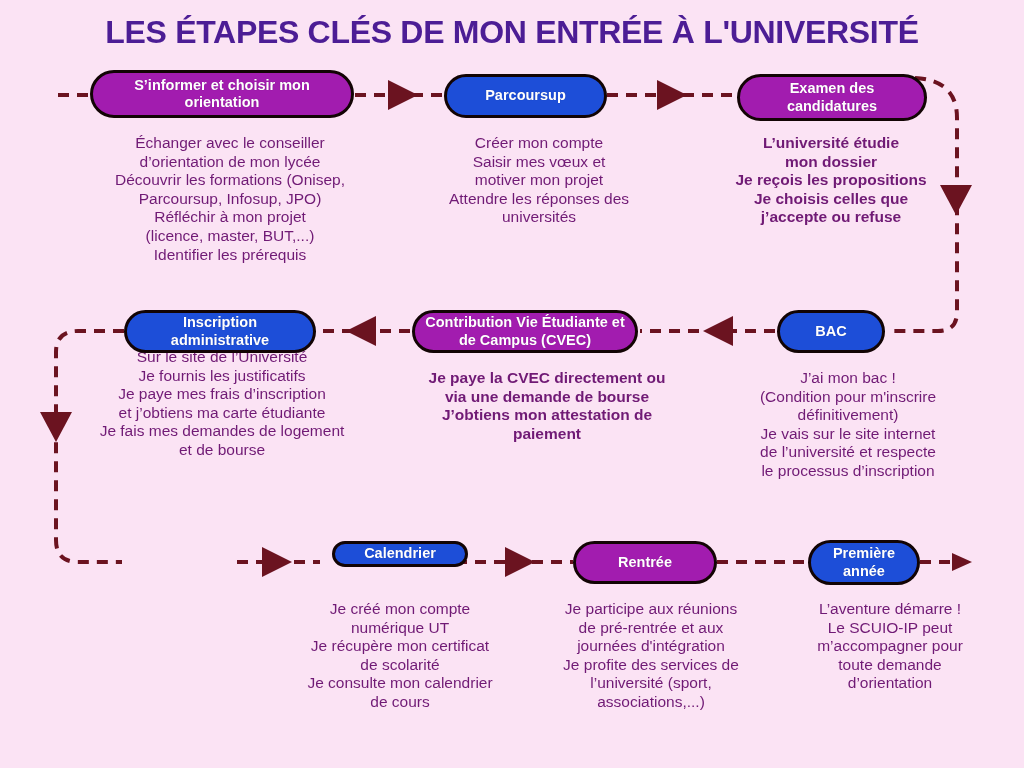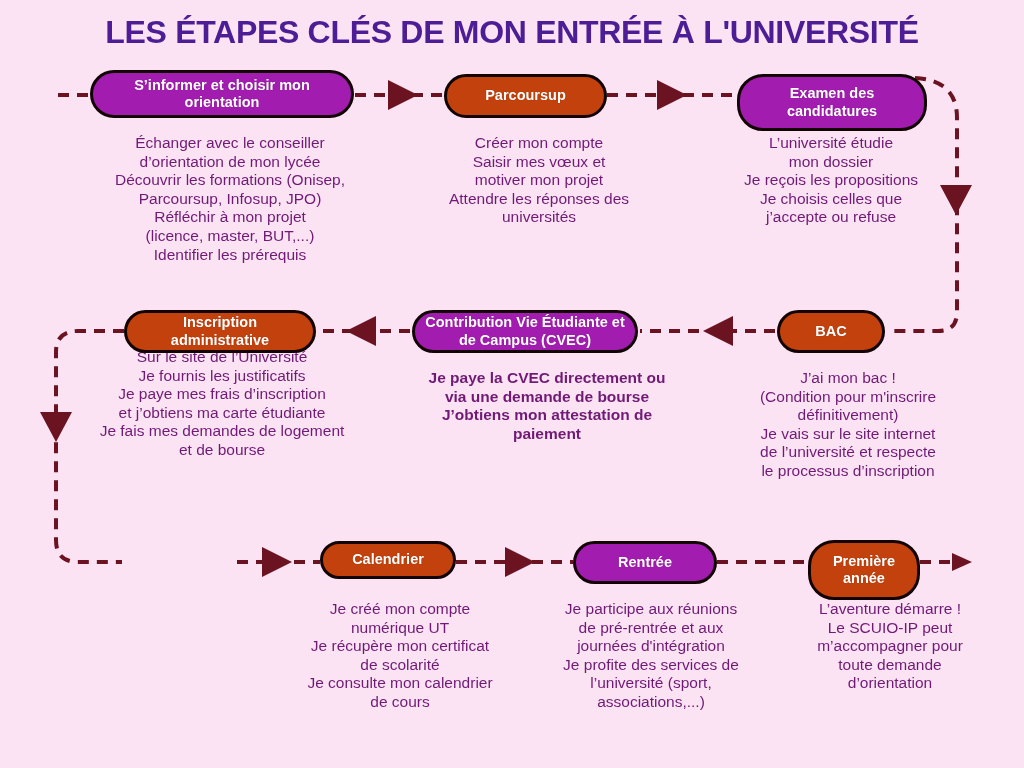--- a/index.html
+++ b/index.html
@@ -55,21 +55,21 @@
     font-size: 14.5px;
     line-height: 1.18;
     text-align: center;
     display: flex;
     align-items: center;
     justify-content: center;
     padding: 2px 8px;
     text-shadow: 0 0 1px rgba(0,0,0,.25);
   }
   .pill.red  { background: #a21caf; }
-  .pill.dark { background: #c2410c; }
+  .pill.dark { background: #1d4ed8; }
 
   
   .desc {
     position: absolute;
     z-index: 2;
     text-align: center;
     font-size: 15.5px;
     line-height: 1.2;
     color: #701a75;
     white-space: pre-line;
@@ -153,22 +153,22 @@
 (licence, master, BUT,...)
 Identifier les prérequis</div>
 
   <div class="pill dark" style="left:444px; top:74px; width:163px; height:44px;">Parcoursup</div>
   <div class="desc" style="left:400px; top:134px; width:278px;">Créer mon compte
 Saisir mes vœux et
 motiver mon projet
 Attendre les réponses des
 universités</div>
 
-  <div class="pill red" style="left:737px; top:74px; width:190px; height:57px;">Examen des candidatures</div>
-  <div class="desc" style="left:706px; top:134px; width:250px;">L’université étudie
+  <div class="pill red" style="left:737px; top:74px; width:190px; height:47px;">Examen des candidatures</div>
+  <div class="desc" style="left:706px; top:134px; width:250px;font-weight:bold;">L’université étudie
 mon dossier
 Je reçois les propositions
 Je choisis celles que
 j’accepte ou refuse</div>
 
   <div class="pill dark" style="left:124px; top:310px; width:192px; height:43px;">Inscription administrative</div>
   <div class="desc" style="left:52px; top:348px; width:340px;">Sur le site de l’Université
 Je fournis les justificatifs
 Je paye mes frais d’inscription
 et j’obtiens ma carte étudiante
@@ -183,37 +183,37 @@
 
   <div class="pill dark" style="left:777px; top:310px; width:108px; height:43px;">BAC</div>
   <div class="desc" style="left:700px; top:369px; width:296px;">J’ai mon bac !
 (Condition pour m'inscrire
 définitivement)
 Je vais sur le site internet
 de l’université et respecte
 le processus d’inscription</div>
 
 
-  <div class="pill dark" style="left:320px; top:541px; width:136px; height:38px;">Calendrier</div>
+  <div class="pill dark" style="left:332px; top:541px; width:136px; height:26px;">Calendrier</div>
   <div class="desc" style="left:282px; top:600px; width:236px;">Je créé mon compte
 numérique UT
 Je récupère mon certificat
 de scolarité
 Je consulte mon calendrier
 de cours</div>
 
   <div class="pill red" style="left:573px; top:541px; width:144px; height:43px;">Rentrée</div>
   <div class="desc" style="left:526px; top:600px; width:250px;">Je participe aux réunions
 de pré-rentrée et aux
 journées d'intégration
 Je profite des services de
 l’université (sport,
 associations,...)</div>
 
-  <div class="pill dark" style="left:808px; top:540px; width:112px; height:60px;">Première année</div>
+  <div class="pill dark" style="left:808px; top:540px; width:112px; height:45px;">Première année</div>
   <div class="desc" style="left:768px; top:600px; width:244px;">L’aventure démarre !
 Le SCUIO-IP peut
 m’accompagner pour
 toute demande
 d’orientation</div>
 
 
 </div>
 
 </body></html>

